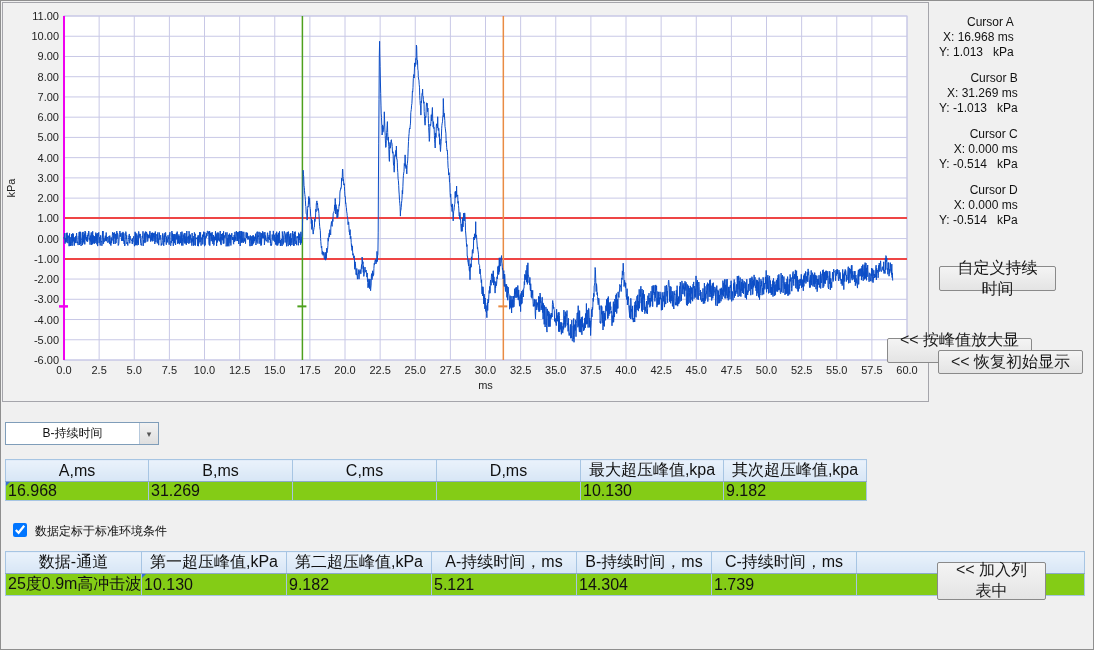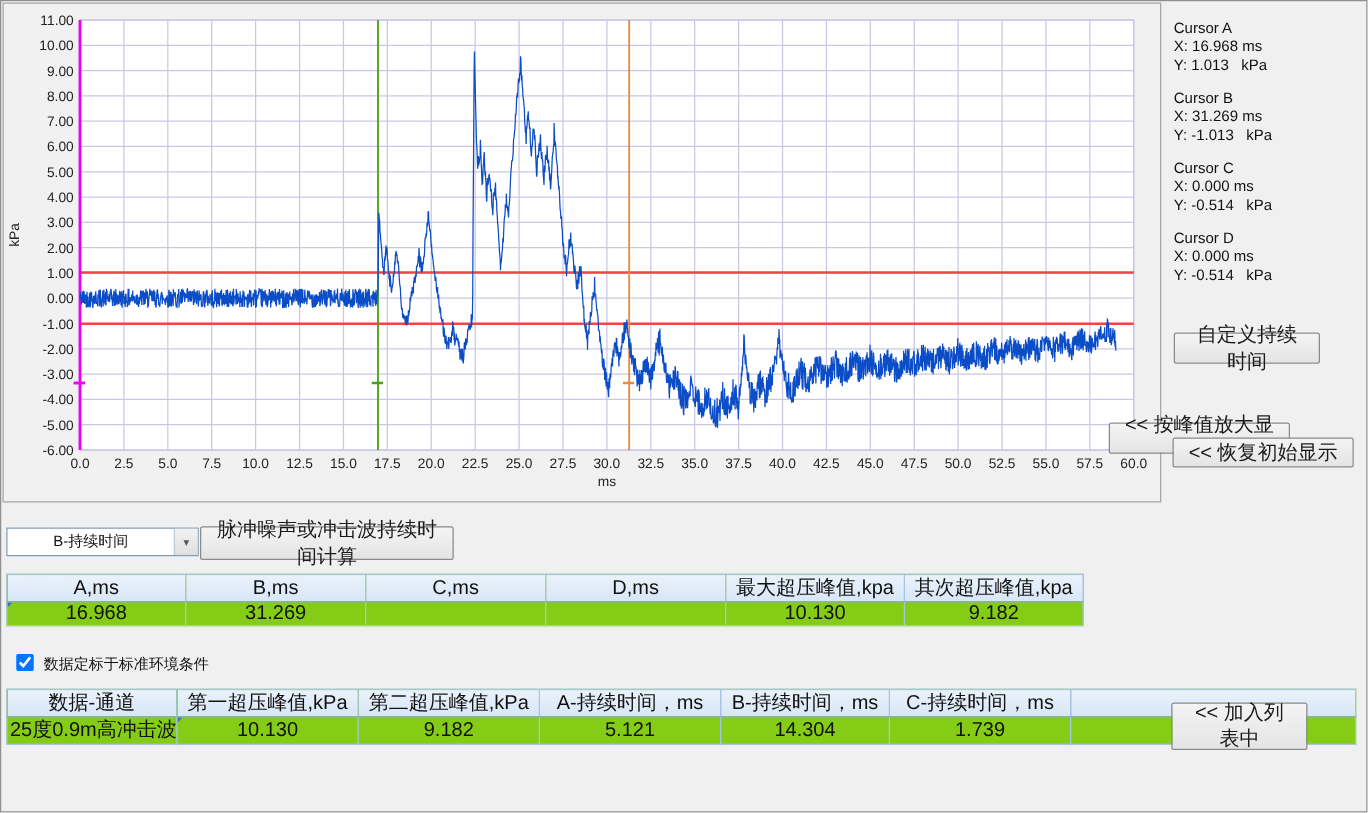--- a/index.html
+++ b/index.html
@@ -6,21 +6,21 @@
   .window{
     position:relative; width:1094px; height:650px; box-sizing:border-box;
     background:#f0f0f0; border:1px solid #8f8f8f; overflow:hidden;
     font-family:"Liberation Sans", sans-serif; color:#111;
   }
   .chart-panel{
     position:absolute; left:1px; top:1px; width:927px; height:400px;
     box-sizing:border-box; border:1px solid #a5a5ab; background:#f1f1f1;
   }
   .cursor-block{ position:absolute; left:938px; font-size:12px; line-height:15px; }
-  .cursor-line{ white-space:pre; }
+  .cursor-line{ white-space:pre;text-align:right; }
   .btn{
     position:absolute; box-sizing:border-box;
     background:linear-gradient(#f4f4f4,#e4e4e4);
     border:1px solid #8a8a8a; border-radius:2px;
     font-size:16px; color:#1a1a1a; text-align:center;
     display:flex; align-items:center; justify-content:center;
     font-family:"Liberation Sans", sans-serif; cursor:default; padding:11px;
   }
   .combo{
     position:absolute; left:4px; top:421px; width:154px; height:23px;
@@ -39,21 +39,21 @@
   table.grid{
     position:absolute; border-collapse:collapse; table-layout:fixed;
     font-size:16px; background:#84cc16; border:1px solid #404040;
   }
   table.grid th{
     background:linear-gradient(#eaf2fb,#d7e6f6);
     border:1px solid #a7c5e3; border-bottom:1px solid #8ca9c9;
     font-weight:normal; height:17px; padding:0 2px; overflow:hidden; white-space:nowrap;
   }
   table.grid td{
-    border:1px solid #a7c5e3; height:17px; text-align:center;
+    border:1px solid #a7c5e3; height:17px; 
     padding:0 2px; position:relative; overflow:hidden; white-space:nowrap;
   }
   td.cell-mark::before{
     content:""; position:absolute; left:0; top:0; width:0; height:0;
     border-top:4px solid #3b6fd4; border-right:4px solid transparent;
   }
 </style>
 </head>
 <body>
 
@@ -186,21 +186,20 @@
   </div>
 
   <button class="btn" style="left:938px; top:265px; width:117px; height:25px;">自定义持续时间</button>
   <button class="btn" style="left:886px; top:313px; width:145px; height:25px;margin-top:24px;">&lt;&lt; 按峰值放大显示</button>
   <button class="btn" style="left:937px; top:349px; width:145px; height:14px;">&lt;&lt;  恢复初始显示</button>
 
   <div class="combo">
     <span class="combo-text">B-持续时间</span>
     <span class="combo-arrow">▾</span>
   </div>
-  <button class="btn" style="left:159px; top:420px; width:203px; height:27px;">脉冲噪声或冲击波持续时间计算</button>
 
   <table class="grid" style="left:4px; top:458px; width:862px;">
     <colgroup>
         <col style="width:143px">
         <col style="width:144px">
         <col style="width:144px">
         <col style="width:144px">
         <col style="width:143px">
         <col>
       </colgroup>

